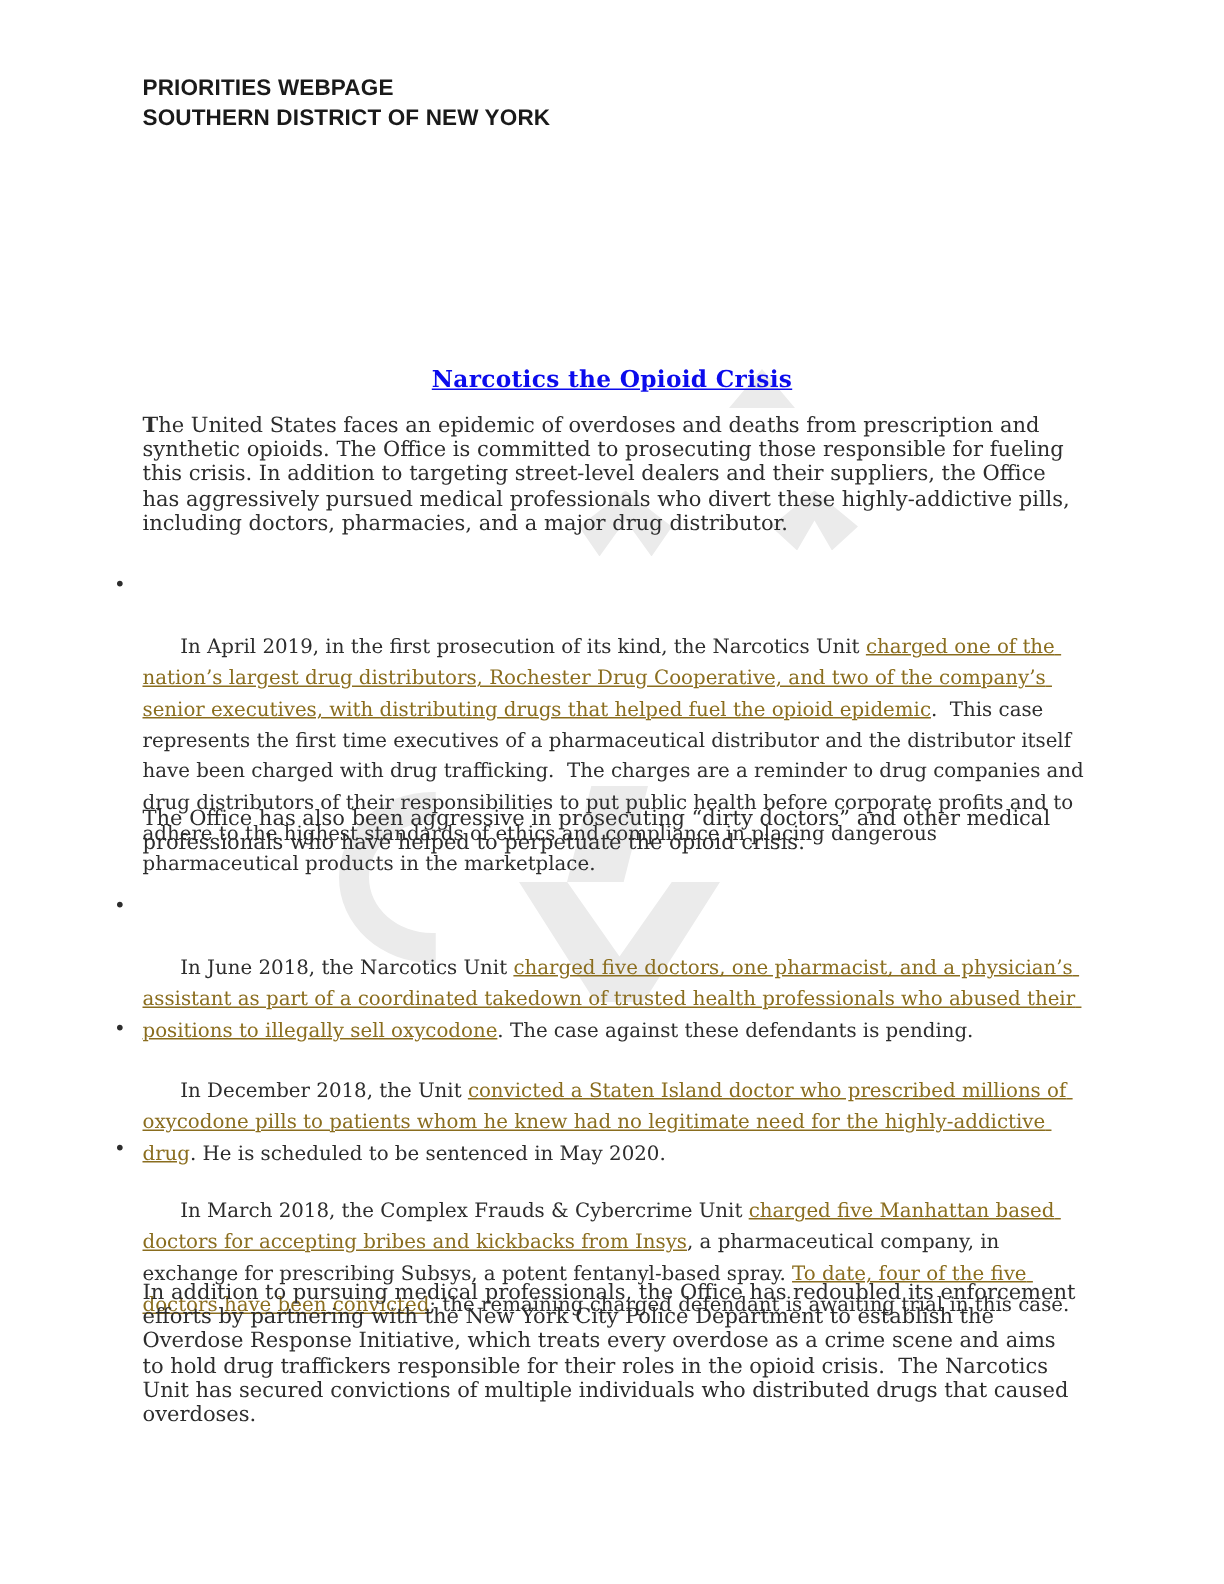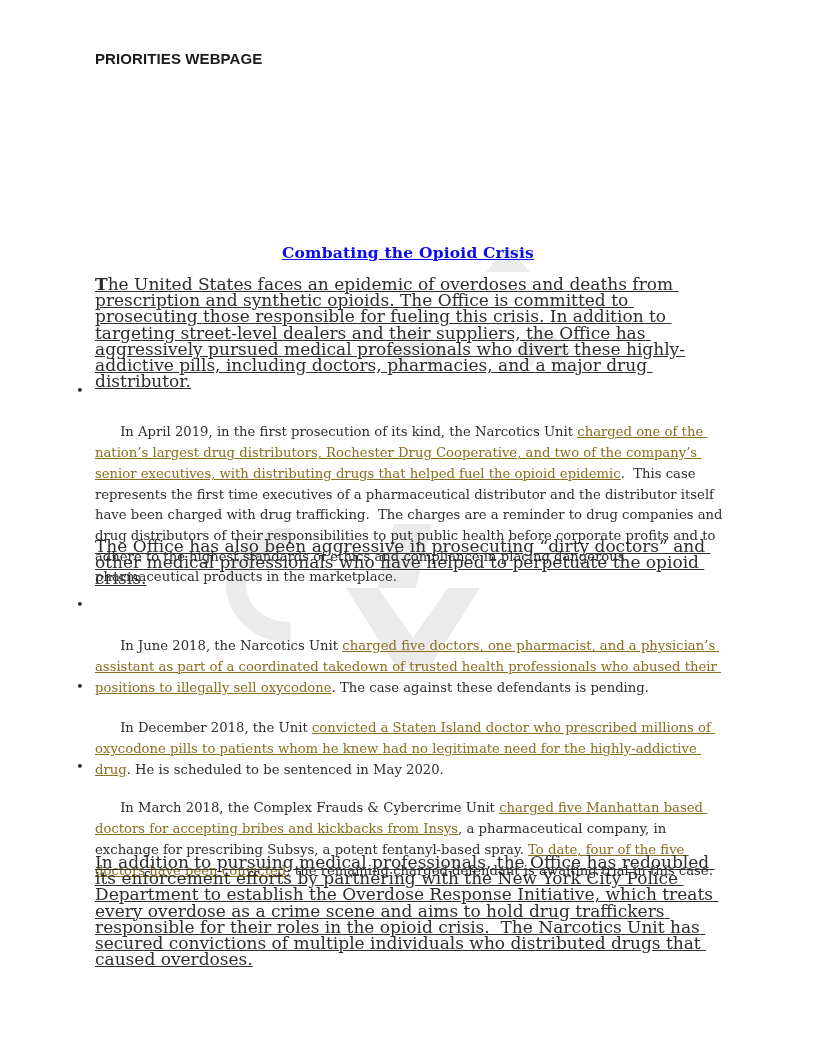--- a/index.html
+++ b/index.html
@@ -43,23 +43,22 @@
     margin: 0; text-align: center;
     font-size: 15.5px; font-weight: bold;
   }
   .title-link {
     color: var(--title_color, #0b0bec);
     text-decoration: underline;
     letter-spacing: 0.2px;
   }
   .para {
     position: absolute; left: 95px; width: 627px;
-    margin: 0; font-size: 17px; line-height: 16.2px;
+    margin: 0; font-size: 14px; line-height: 16.2px;
     white-space: pre-wrap;
-    text-decoration: underline;
   }
   .bullet {
     position: absolute; left: 75px; width: 648px;
     padding-left: 20px; box-sizing: border-box;
     margin: 0; font-size: 13.2px; line-height: 20.7px;
     white-space: pre-wrap;
   }
   .bullet .marker {
     position: absolute; left: 1px; top: 0;
     font-size: 13.2px; line-height: 20.7px;
@@ -78,23 +77,24 @@
     <div class="wm wm-tri3"></div>
     <div class="wm wm-arc"></div>
     <div class="wm wm-diag"></div>
     <div class="wm wm-vee"></div>
   </div>
 
   <div class="content">
 
     <div class="hdr">
       <div>PRIORITIES WEBPAGE</div>
+      <div>SOUTHERN DISTRICT OF NEW YORK</div>
     </div>
 
-    <h1 class="doc-title"><a href="#" class="title-link">Combating the Opioid Crisis</a></h1>
+    <h1 class="doc-title"><a href="#" class="title-link">Narcotics the Opioid Crisis</a></h1>
 
     <p class="para" style="top:276px"><span class="lead-cap">T</span><span>he United States faces an epidemic of overdoses and deaths from prescription and synthetic opioids. The Office is committed to prosecuting those responsible for fueling this crisis. In addition to targeting street-level dealers and their suppliers, the Office has aggressively pursued medical professionals who divert these highly-addictive pills, including doctors, pharmacies, and a major drug distributor.</span></p>
 
     <div class="bullet" style="top:381px">
       <span class="marker">•</span>
       <span><span>In April 2019, in the first prosecution of its kind, the Narcotics Unit </span><a href="#" class="doc-link">charged one of the nation’s largest drug distributors, Rochester Drug Cooperative, and two of the company’s senior executives, with distributing drugs that helped fuel the opioid epidemic</a><span>.  This case represents the first time executives of a pharmaceutical distributor and the distributor itself have been charged with drug trafficking.  The charges are a reminder to drug companies and drug distributors of their responsibilities to put public health before corporate profits and to adhere to the highest standards of ethics and compliance in placing dangerous pharmaceutical products in the marketplace.</span></span>
     </div>
 
     <p class="para" style="top:538px"><span>The Office has also been aggressive in prosecuting “dirty doctors” and other medical professionals who have helped to perpetuate the opioid crisis.</span></p>
 

